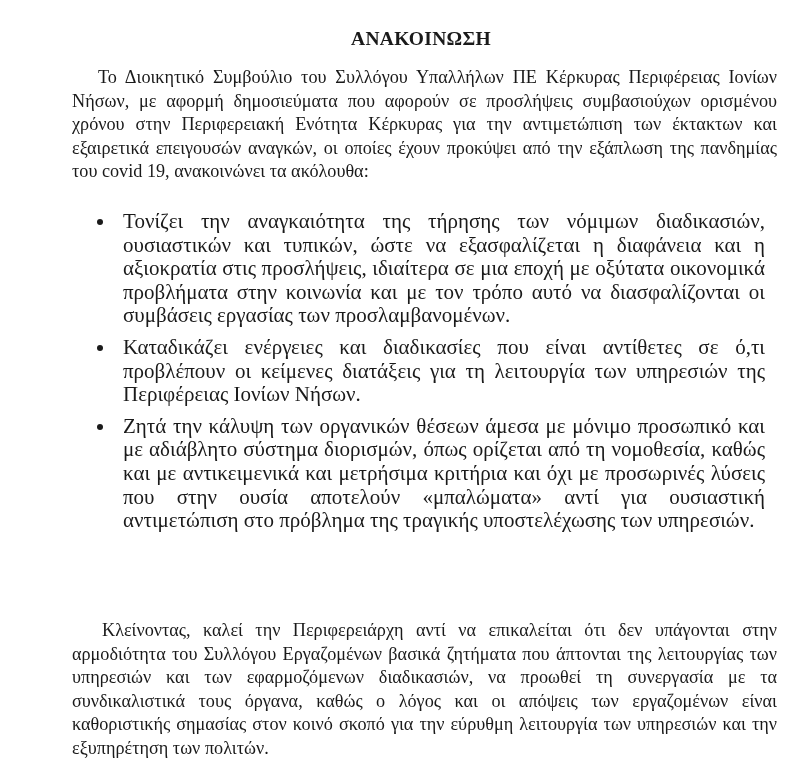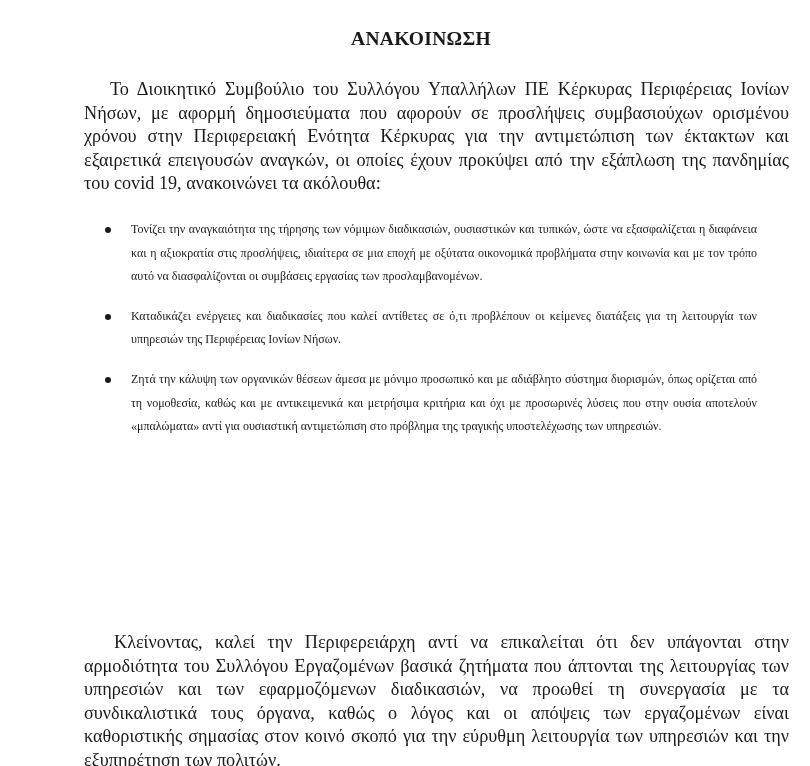--- a/index.html
+++ b/index.html
@@ -31,45 +31,45 @@
       letter-spacing: 0.3px;
       margin: 16px;
     }
     .para {
       position: absolute;
       left: 68px;
       width: 705px;
       font-size: 18.2px;
       line-height: 23.6px;
       text-align: justify;
-      margin: 16px;
+      margin: 4px;
     }
     .para.intro {
       top: 62px;
       text-indent: 26px;
     }
     .para.closing {
       top: 615px;
       text-indent: 30px;
     }
     .bullets {
       position: absolute;
       left: 115px;
       top: 202px;
       width: 658px;
       margin: 0;
       padding: 0;
       list-style: none;
     }
     .bullets li {
       position: relative;
-      font-size: 12px;
+      font-size: 21px;
       line-height: 23.6px;
       text-align: justify;
-      margin: 16px;
+      margin: 8px;
     }
     .bullet-dot {
       position: absolute;
       left: -26px;
       top: 9px;
       width: 6px;
       height: 6px;
       border-radius: 50%;
       background: #1a1a1a;
     }
@@ -82,21 +82,21 @@
 
   <p class="para intro">Το Διοικητικό Συμβούλιο του Συλλόγου Υπαλλήλων ΠΕ Κέρκυρας Περιφέρειας Ιονίων Νήσων, με αφορμή δημοσιεύματα που αφορούν σε προσλήψεις συμβασιούχων ορισμένου χρόνου στην Περιφερειακή Ενότητα Κέρκυρας για την αντιμετώπιση των έκτακτων και εξαιρετικά επειγουσών αναγκών, οι οποίες έχουν προκύψει από την εξάπλωση της πανδημίας του covid 19, ανακοινώνει τα ακόλουθα:</p>
 
   <ul class="bullets">
     <li>
       <span class="bullet-dot"></span>
       <span>Τονίζει την αναγκαιότητα της τήρησης των νόμιμων διαδικασιών, ουσιαστικών και τυπικών, ώστε να εξασφαλίζεται η διαφάνεια και η αξιοκρατία στις προσλήψεις, ιδιαίτερα σε μια εποχή με οξύτατα οικονομικά προβλήματα στην κοινωνία και με τον τρόπο αυτό να διασφαλίζονται οι συμβάσεις εργασίας των προσλαμβανομένων.</span>
     </li>
     <li>
       <span class="bullet-dot"></span>
-      <span>Καταδικάζει ενέργειες και διαδικασίες που καλεί αντίθετες σε ό,τι προβλέπουν οι κείμενες διατάξεις για τη λειτουργία των υπηρεσιών της Περιφέρειας Ιονίων Νήσων.</span>
+      <span>Καταδικάζει ενέργειες και διαδικασίες που είναι αντίθετες σε ό,τι προβλέπουν οι κείμενες διατάξεις για τη λειτουργία των υπηρεσιών της Περιφέρειας Ιονίων Νήσων.</span>
     </li>
     <li>
       <span class="bullet-dot"></span>
       <span>Ζητά την κάλυψη των οργανικών θέσεων άμεσα με μόνιμο προσωπικό και με αδιάβλητο σύστημα διορισμών, όπως ορίζεται από τη νομοθεσία, καθώς και με αντικειμενικά και μετρήσιμα κριτήρια και όχι με προσωρινές λύσεις που στην ουσία αποτελούν «μπαλώματα» αντί για ουσιαστική αντιμετώπιση στο πρόβλημα της τραγικής υποστελέχωσης των υπηρεσιών.</span>
     </li>
   </ul>
 
   <p class="para closing">Κλείνοντας, καλεί την Περιφερειάρχη αντί να επικαλείται ότι δεν υπάγονται στην αρμοδιότητα του Συλλόγου Εργαζομένων βασικά ζητήματα που άπτονται της λειτουργίας των υπηρεσιών και των εφαρμοζόμενων διαδικασιών, να προωθεί τη συνεργασία με τα συνδικαλιστικά τους όργανα, καθώς ο λόγος και οι απόψεις των εργαζομένων είναι καθοριστικής σημασίας στον κοινό σκοπό για την εύρυθμη λειτουργία των υπηρεσιών και την εξυπηρέτηση των πολιτών.</p>
 </div>
 

